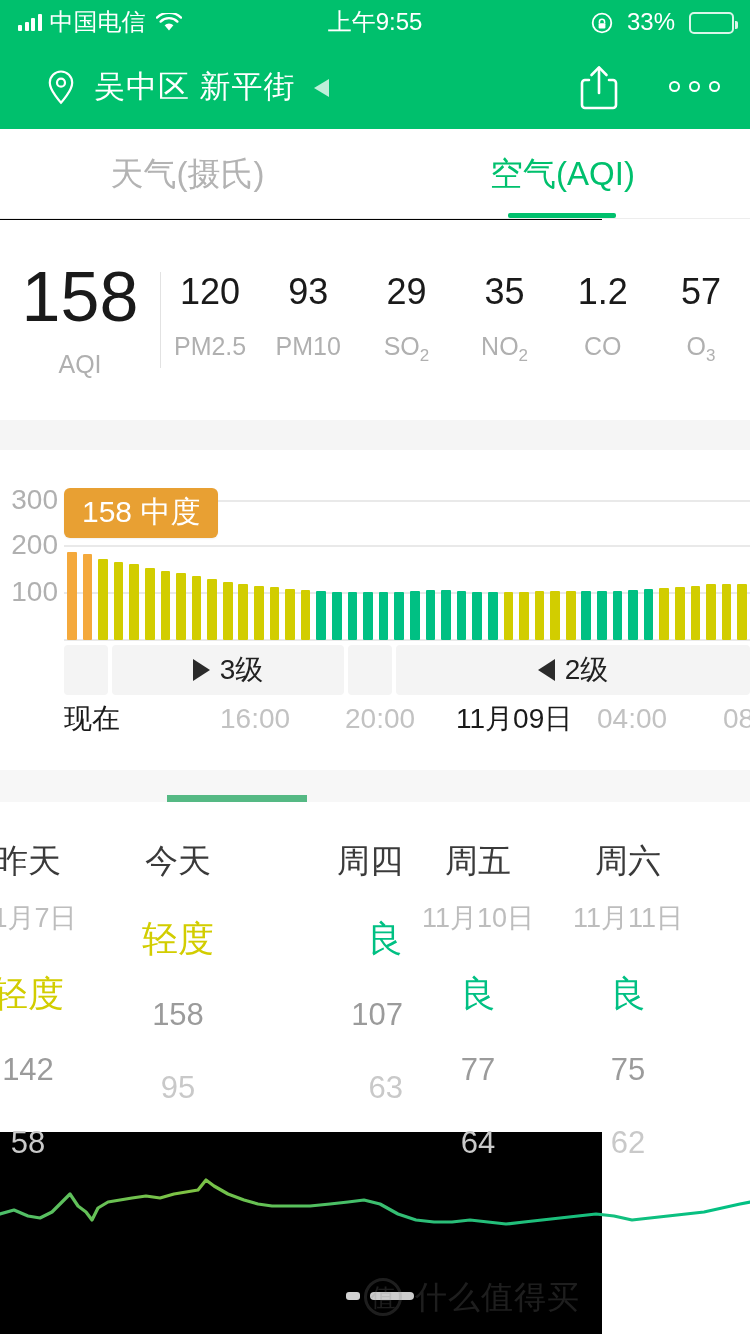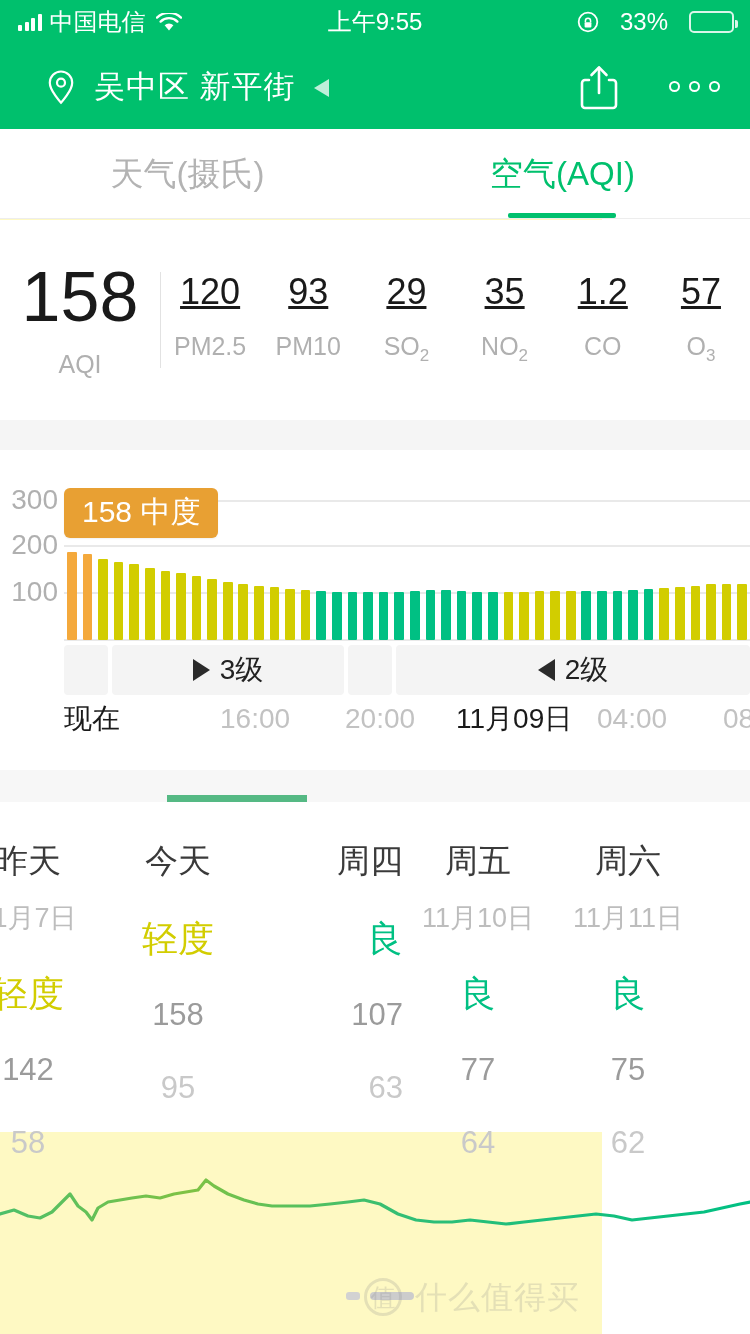--- a/index.html
+++ b/index.html
@@ -2,21 +2,21 @@
 <html><head>
 <meta charset="utf-8">
 <style>
   * { margin:0; padding:0; box-sizing:border-box; }
   html, body {
     width:750px; height:1334px;
     background:#ffffff;
     font-family:"Liberation Sans","DejaVu Sans",sans-serif;
     overflow:hidden;
   }
-  #app { position:relative; width:602px; height:1334px; background:#fef9c3; }
+  #app { position:relative; width:602px; height:1334px; background:#000000; }
 
   
   .statusbar{
     position:absolute; left:0; top:0; width:750px; height:44px;
     background:#00C06D; color:#fff;
     display:flex; align-items:center;
   }
   .sb-left{ position:absolute; left:18px; display:flex; align-items:center; gap:8px; }
   .signal{ display:flex; align-items:flex-end; gap:2.5px; height:17px; }
   .signal i{ display:block; width:4px; background:#fff; border-radius:1px; }
@@ -24,21 +24,21 @@
   .signal i:nth-child(2){ height:9px; }
   .signal i:nth-child(3){ height:13px; }
   .signal i:nth-child(4){ height:17px; }
   .carrier{ font-size:24px; letter-spacing:0px; line-height:1; }
   .wifi{ width:26px; height:19px; position:relative; margin-left:2px; }
   .wifi svg{ display:block; }
   .sb-center{
     position:absolute; left:0; width:750px; text-align:center;
     font-size:24px; line-height:1;
   }
-  .sb-right{ position:absolute; right:16px; display:flex; align-items:center; gap:21px; }
+  .sb-right{ position:absolute; right:16px; display:flex; align-items:flex-end; gap:14px; }
   .rotlock{ width:22px; height:22px; }
   .batt-pct{ font-size:24px; line-height:1; }
   .batt{
     width:45px; height:22px; border:2px solid rgba(255,255,255,.85);
     border-radius:5px; position:relative; padding:2.5px;
   }
   .batt::after{
     content:""; position:absolute; right:-6px; top:7px; width:3px; height:8px;
     background:rgba(255,255,255,.85); border-radius:0 2px 2px 0;
   }
@@ -85,21 +85,21 @@
     background:#fff; display:flex; align-items:center;
   }
   .aqi-main{
     width:160px; text-align:center; position:relative;
   }
   .aqi-main .val{ font-size:70px; color:#1a1a1a; line-height:1; font-weight:400;}
   .aqi-main .lab{ font-size:25px; color:#b0b0b0; margin-top:18px; }
   .divider{ width:1px; height:96px; background:#e2e2e2; }
   .pollutants{ flex:1; display:flex; }
   .pol{ flex:1; text-align:center; }
-  .pol .val{ font-size:36px; color:#1a1a1a; line-height:1;text-decoration:underline; }
+  .pol .val{ font-size:36px; color:#1a1a1a; line-height:1; }
   .pol .lab{ font-size:25px; color:#b0b0b0; margin-top:22px; }
   .pol .lab sub{ font-size:17px; }
 
   
   .gap-grey{
     position:absolute; left:0; top:420px; width:750px; height:30px; background:#f5f5f5;
   }
 
   
   .chartcard{

